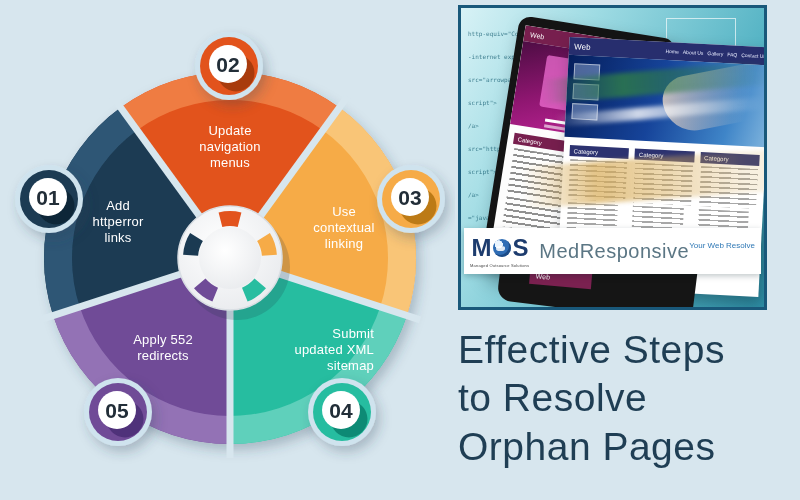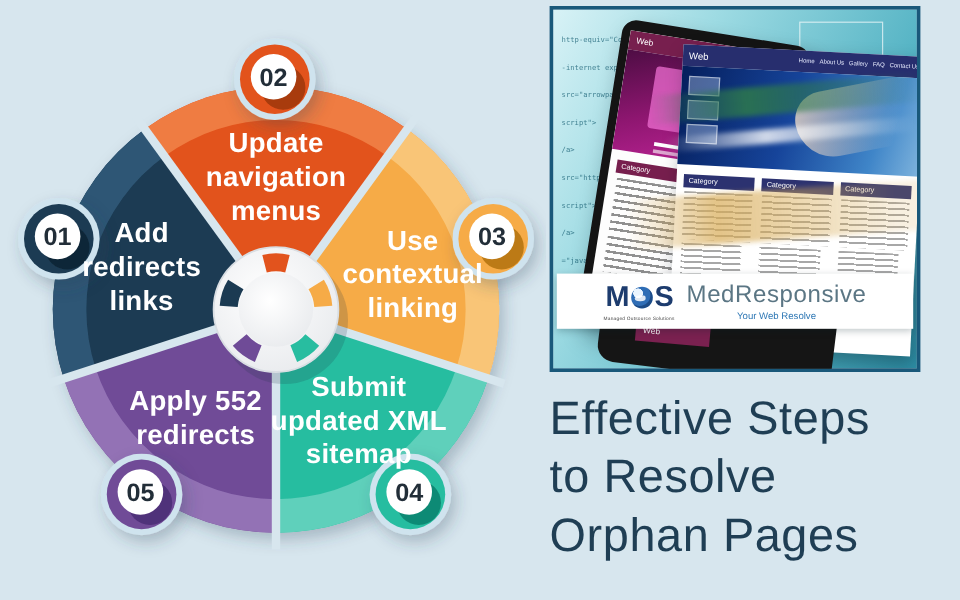--- a/index.html
+++ b/index.html
@@ -3,22 +3,22 @@
 <meta charset="utf-8">
 <style>
   * { margin:0; padding:0; box-sizing:border-box; }
   html,body { width:800px; height:500px; overflow:hidden; }
   body { font-family:"Liberation Sans", sans-serif; background:#d7e6ee; }
   .canvas { position:relative; width:800px; height:500px; background:#d7e6ee; overflow:hidden; }
 
   
   .wheel-area { position:absolute; left:0; top:0; width:455px; height:500px; }
   .wheel-area svg { position:absolute; left:0; top:0; }
-  .seg-label { position:absolute; transform:translate(-50%,-50%); color:#fff; font-size:23px;
-    font-weight:700; line-height:1.22; text-align:center; white-space:pre-line; letter-spacing:.2px; }
+  .seg-label { position:absolute; transform:translate(-50%,-50%); color:#fff; font-size:13px;
+    font-weight:400; line-height:1.22; text-align:center; white-space:pre-line; letter-spacing:.2px; }
   .badge-num { font:600 21px "Liberation Sans", sans-serif; fill:#232e39; text-anchor:middle; }
 
   
   .photo-panel { position:absolute; left:458px; top:5px; width:309px; height:305px;
     border:3px solid #19587a; background:linear-gradient(118deg,#d8f2f6 0%,#9edbe3 30%,#54b3c4 70%,#2f93ab 100%);
     overflow:hidden; }
   .code { position:absolute; left:7px; top:14px; z-index:1; font-family:"DejaVu Sans Mono", monospace;
     font-size:6px; line-height:23px; color:rgba(14,88,108,.72); white-space:pre; }
   .ghost-box { position:absolute; right:28px; top:10px; width:70px; height:30px;
     border:1px solid rgba(255,255,255,.65); z-index:1; }
@@ -75,21 +75,21 @@
     display:flex; align-items:center; justify-content:center; gap:10px; box-shadow:0 2px 6px rgba(0,30,40,.25); }
   .mos { display:flex; flex-direction:column; align-items:center; }
   .mos-row { display:flex; align-items:center; gap:1px; }
   .mos-letter { font-size:24px; font-weight:700; color:#1d3c6e; letter-spacing:-1px; }
   .globe { width:18px; height:18px; border-radius:50%; margin:0 1px;
     background:radial-gradient(circle at 32% 30%, #eaf5ff 0 22%, #2f6db5 24% 100%);
     box-shadow:inset -2px -2px 0 rgba(13,48,96,.55); position:relative; }
   .globe:after { content:""; position:absolute; left:3px; top:7px; width:9px; height:5px;
     background:rgba(255,255,255,.85); border-radius:60% 40% 50% 50%; }
   .mos-cap { font-size:4px; color:#444; margin-top:1px; letter-spacing:.2px; }
-  .mr { display:flex; flex-direction:column; align-items:center; }
+  .mr { display:flex; flex-direction:row; align-items:flex-start; }
   .mr-name { font-size:20px; color:#5b7684; letter-spacing:.5px; }
   .mr-tag { font-size:8px; color:#2f78b5; margin-top:1px; }
 
   
   .poster-title { position:absolute; left:458px; top:326px; width:345px; font-size:39px; font-weight:300;
     color:#1f3e54; line-height:1.24; white-space:pre-line; letter-spacing:.5px; }
 </style>
 </head>
 <body>
 
@@ -172,29 +172,29 @@
           <circle r="34" fill="#cfe3ee"></circle>
           <circle r="29" fill="#6f4b97"></circle>
           <circle cx="7" cy="7" r="18.5" fill="#50307a"></circle>
           <circle cx="-1" cy="-2" r="19" fill="#ffffff"></circle>
           <text class="badge-num" x="-1" y="5.5">05</text>
         </g>
       </g>
     </svg>
 
     <div class="seg-label" style="left:118px; top:222px; width:110px;">Add
-redirects
+httperror
 links</div>
     <div class="seg-label" style="left:230px; top:147px; width:150px;">Update
 navigation
 menus</div>
     <div class="seg-label" style="left:344px; top:228px; width:130px;">Use
 contextual
 linking</div>
-    <div class="seg-label" style="left:299px; top:350px; width:150px;">Submit
+    <div class="seg-label" style="left:299px; top:350px; width:150px;text-align:right;">Submit
 updated XML
 sitemap</div>
     <div class="seg-label" style="left:163px; top:348px; width:130px;">Apply 552
 redirects</div>
   </section>
 
   <section class="photo-panel">
     <pre class="code">http-equiv="Co
 -internet explo
 src="arrowpage

